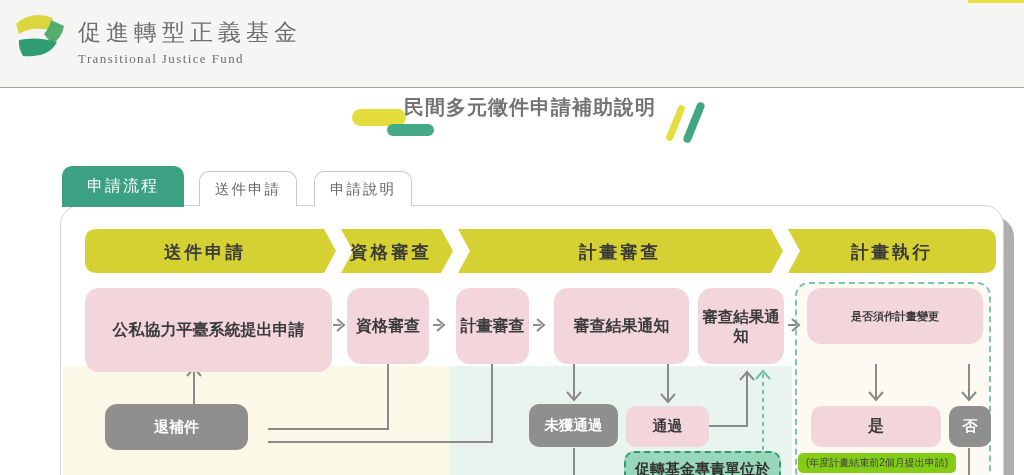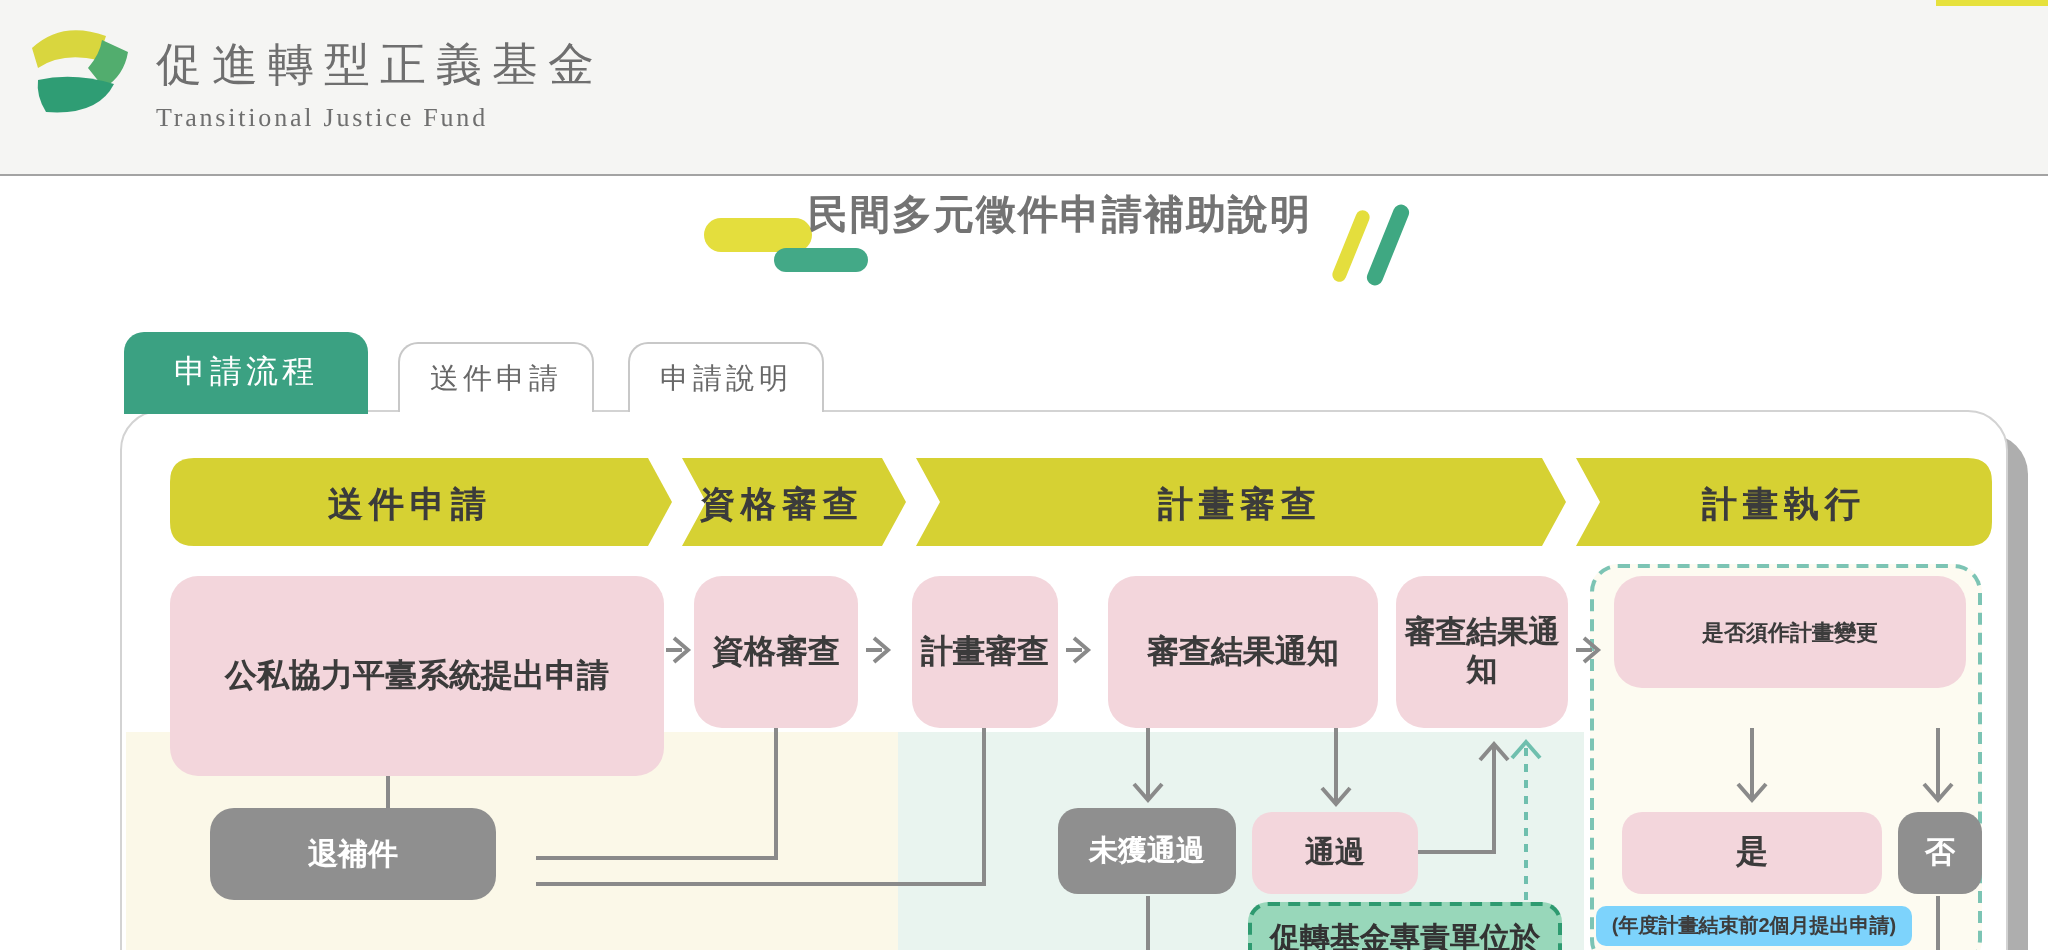--- a/index.html
+++ b/index.html
@@ -41,39 +41,39 @@
   .dash-region { position:absolute; left:734px; top:76px; width:196px; height:202px;
                  background:#fdfbf1; border:2px dashed #7cc4b4; border-radius:14px; }
 
   .connectors { position:absolute; left:0; top:0; width:944px; height:281px; }
 
   .node { position:absolute; display:flex; align-items:center; justify-content:center;
           font-weight:bold; color:#3b3b3b; text-align:center; }
   .pink { background:#f3d6dc; border-radius:14px; }
   .grayb { background:#8f8f8f; color:#fff; }
 
-  .n-apply   { left:24px;  top:82px; width:247px; height:100px; font-size:16px; }
+  .n-apply   { left:24px;  top:82px; width:247px; height:84px; font-size:16px; }
   .n-qualify { left:286px; top:82px; width:82px;  height:76px; font-size:16px; }
   .n-review  { left:395px; top:82px; width:73px;  height:76px; font-size:16px; }
   .n-result  { left:493px; top:82px; width:135px; height:76px; font-size:16px; }
   .n-notify  { left:637px; top:82px; width:86px;  height:76px; font-size:15.5px; line-height:1.25; }
   .n-change  { left:746px; top:82px; width:176px; height:56px; font-size:11px; }
 
   .n-return  { left:44px;  top:198px; width:143px; height:46px; border-radius:12px; font-size:15px; }
   .n-notpass { left:468px; top:198px; width:89px;  height:43px; border-radius:10px; font-size:14.5px; }
   .n-pass    { left:565px; top:200px; width:83px;  height:41px; border-radius:10px; font-size:15px; }
   .n-yes     { left:750px; top:200px; width:130px; height:41px; border-radius:10px; font-size:16px; }
   .n-no      { left:888px; top:200px; width:42px;  height:41px; border-radius:10px; font-size:15px; }
 
   .note-box  { position:absolute; left:563px; top:245px; width:157px; height:52px; background:#98d7ba;
                border:2px dashed #2e9a70; border-radius:10px; display:flex; justify-content:center;
                align-items:flex-start; padding-top:7px; font-weight:bold; font-size:15px; color:#333; }
-  .note-pill { position:absolute; left:737px; top:247px; width:158px; height:20px; background:#7dd3fc;
+  .note-pill { position:absolute; left:737px; top:247px; width:158px; height:20px; background:#84cc16;
                border-radius:5px; display:flex; align-items:center; justify-content:center;
-               font-size:10px; color:#3d3d3d;font-weight:bold; }
+               font-size:10px; color:#3d3d3d; }
 
   .banner { position:absolute; left:24px; top:23px; }
   .banner text { font-size:17.5px; font-weight:bold; fill:#3b3b3b; letter-spacing:3px; }
 </style>
 </head>
 <body>
 
 <div id="screen">
 
   <div class="header">

